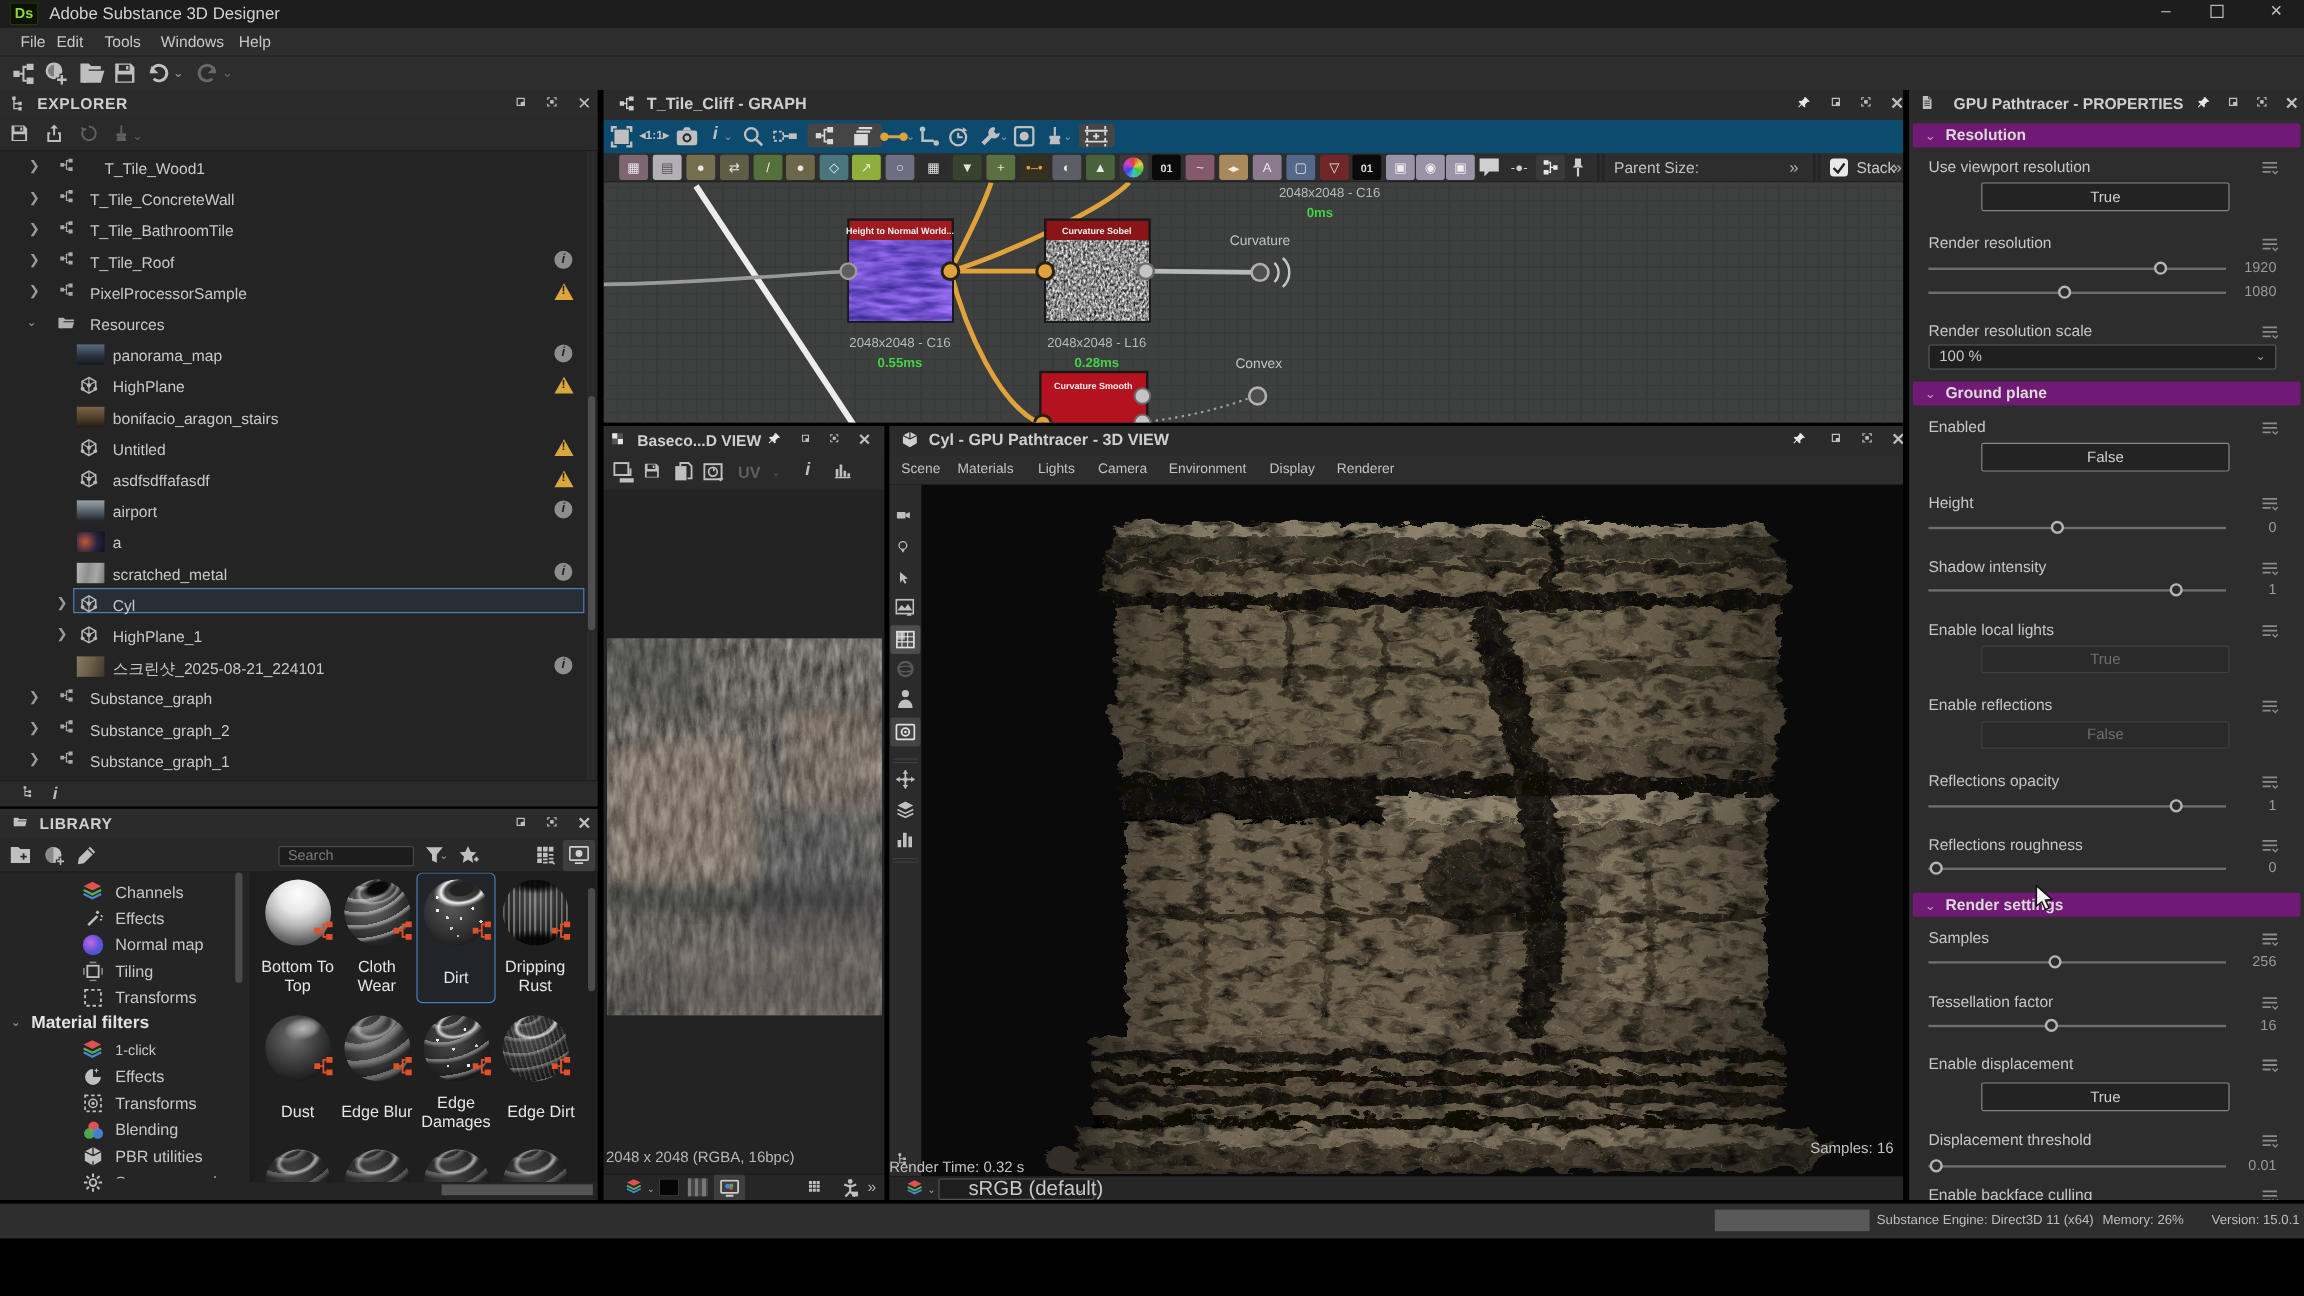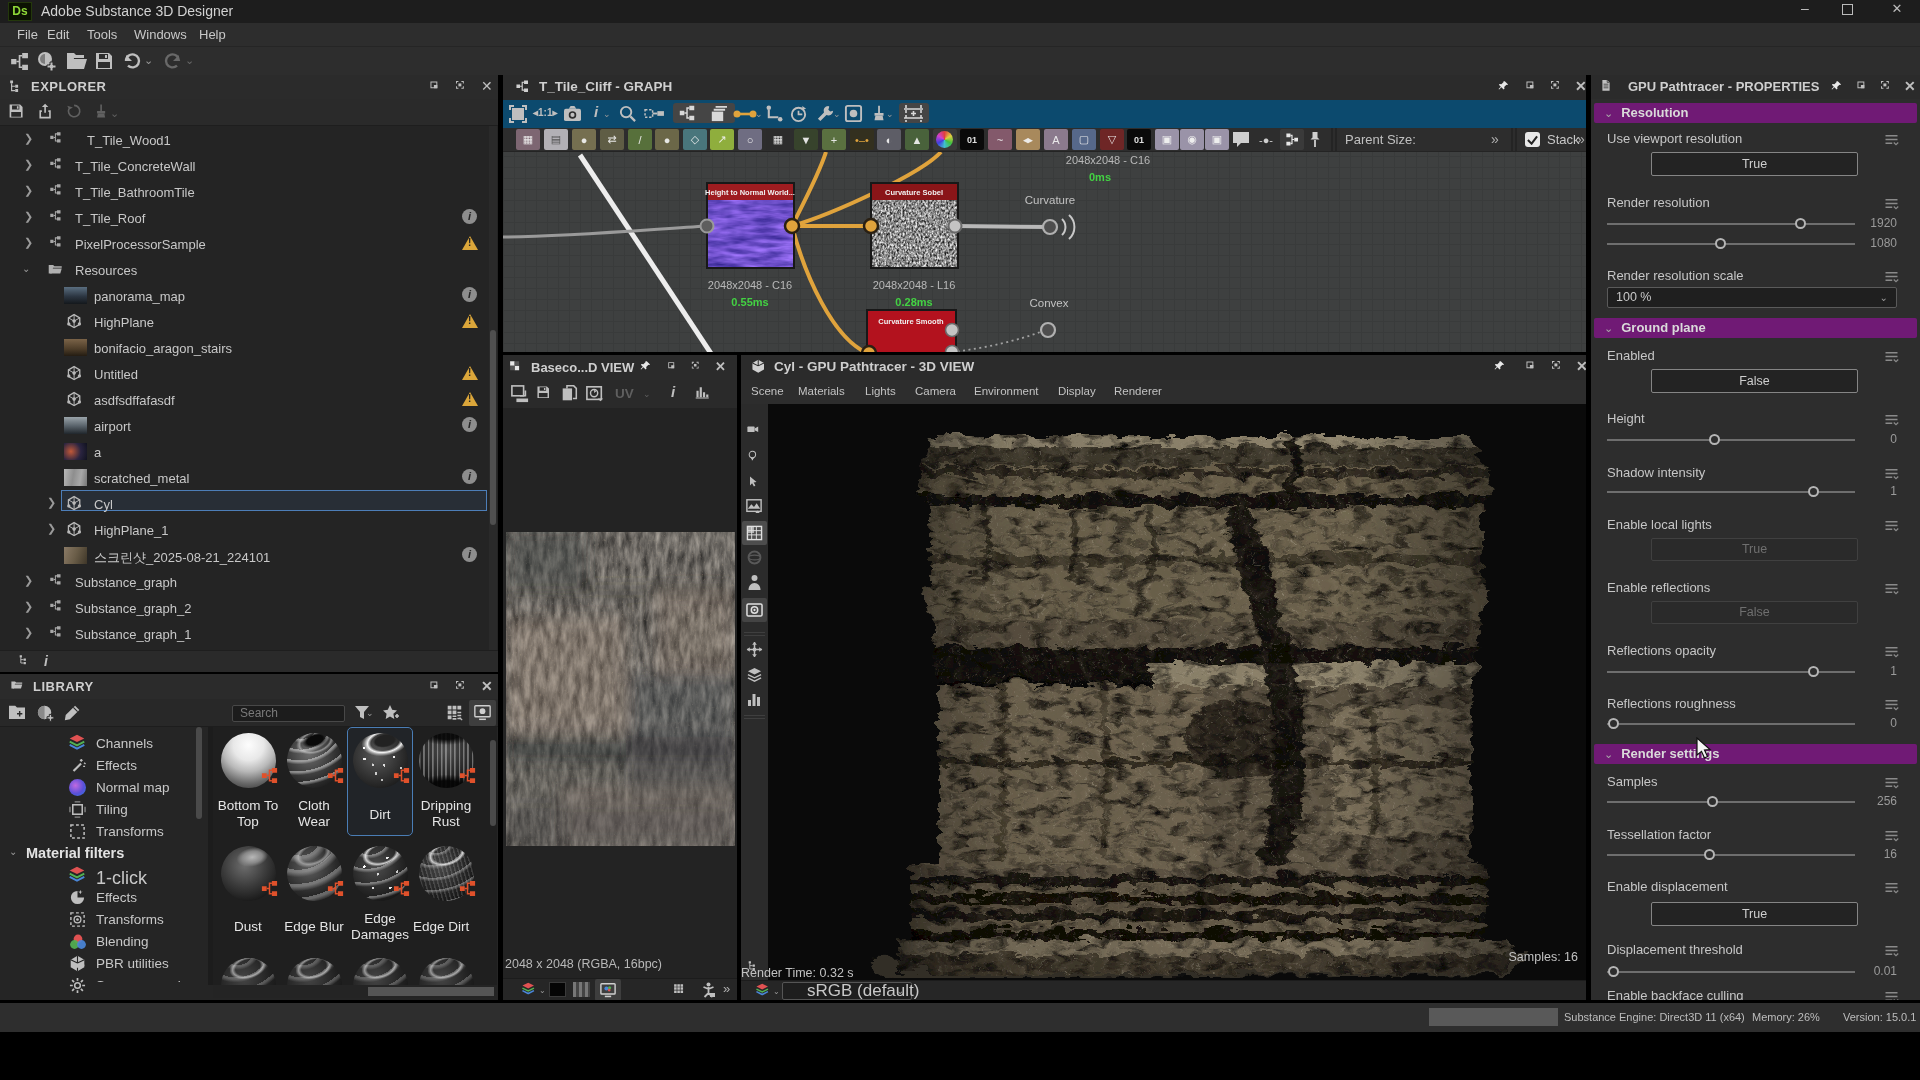--- a/index.html
+++ b/index.html
@@ -376,21 +376,21 @@
   <div class="ab" style="left:96px;top:128px;font-size:13.5px">Tiling</div>
   <svg class="ab ico" style="left:69px;top:149px" width="17" height="17" viewBox="0 0 18 18">
       <rect x="2" y="2" width="14" height="14" fill="none" stroke="#bfbfbf" stroke-width="1.6" stroke-dasharray="3 2.4"></rect>
     </svg>
   <div class="ab" style="left:96px;top:150px;font-size:13.5px">Transforms</div>
   <div class="ab" style="left:9px;top:172px;color:#9a9a9a;font-size:10px">⌄</div>
   <div class="ab" style="left:26px;top:171px;font-size:14.5px;font-weight:bold;color:#e2e2e2">Material filters</div>
   <svg class="ab" style="left:68px;top:192px" width="20" height="18">
       <use href="#s-layers" transform="scale(.9)"></use>
     </svg>
-  <div class="ab" style="left:96px;top:194px;font-size:18px">1-click</div>
+  <div class="ab" style="left:96px;top:194px;font-size:12px">1-click</div>
   <svg class="ab ico" style="left:69px;top:215px" width="17" height="17" viewBox="0 0 18 18">
       <path d="M9 2a7 7 0 1 0 7 7H9z" fill="#bfbfbf"></path>
       <path d="M12 1l.8 1.8L14.6 3l-1.8.8L12 5.6l-.8-1.8L9.4 3l1.8-.2z" fill="#bfbfbf"></path>
     </svg>
   <div class="ab" style="left:96px;top:216px;font-size:13.5px">Effects</div>
   <svg class="ab ico" style="left:69px;top:237px" width="17" height="17" viewBox="0 0 18 18">
       <rect x="2" y="2" width="14" height="14" fill="none" stroke="#bfbfbf" stroke-width="1.5" stroke-dasharray="3 2.4"></rect>
       <circle cx="9" cy="9" r="3.6" fill="none" stroke="#bfbfbf" stroke-width="1.4"></circle>
       <circle cx="9" cy="9" r="1.4" fill="#bfbfbf"></circle>
     </svg>
@@ -455,21 +455,21 @@
     <svg class="ab" style="left:178px;top:152px;color:#e0512b" width="21" height="19" viewBox="0 0 20 19">
         <use href="#s-graph" transform="scale(1)"></use>
       </svg>
     <svg class="ab" style="left:244px;top:152px;color:#e0512b" width="21" height="19" viewBox="0 0 20 19">
         <use href="#s-graph" transform="scale(1)"></use>
       </svg>
 
     <div class="ab" style="left:2px;top:192px;width:66px;text-align:center">Dust</div>
     <div class="ab" style="left:68px;top:192px;width:66px;text-align:center">Edge Blur</div>
     <div class="ab" style="left:134px;top:184px;width:66px;text-align:center;line-height:16px;white-space:normal">Edge Damages</div>
-    <div class="ab" style="left:200px;top:192px;width:66px;text-align:left">Edge Dirt</div>
+    <div class="ab" style="left:200px;top:192px;width:66px;text-align:right">Edge Dirt</div>
 
     <div class="ab" style="left:8px;top:231px;width:55px;height:55px;border-radius:50%;transform:rotate(-16deg);background:radial-gradient(ellipse 30px 18px at 58% 18%,rgba(0,0,0,0) 42%,rgba(235,235,235,.55) 52%,rgba(0,0,0,0) 63%),repeating-radial-gradient(ellipse 62px 50px at 50% -12%,rgba(200,200,200,.3) 0 2px,rgba(0,0,0,0) 6px 15px),radial-gradient(circle at 45% 35%,#454545,#222 55%,#0c0c0c)"></div>
     <div class="ab" style="left:74px;top:231px;width:55px;height:55px;border-radius:50%;transform:rotate(-16deg);background:radial-gradient(ellipse 30px 18px at 58% 18%,rgba(0,0,0,0) 42%,rgba(235,235,235,.55) 52%,rgba(0,0,0,0) 63%),repeating-radial-gradient(ellipse 62px 50px at 50% -12%,rgba(200,200,200,.3) 0 2px,rgba(0,0,0,0) 6px 15px),radial-gradient(circle at 45% 35%,#454545,#222 55%,#0c0c0c)"></div>
     <div class="ab" style="left:140px;top:231px;width:55px;height:55px;border-radius:50%;transform:rotate(-16deg);background:radial-gradient(ellipse 30px 18px at 58% 18%,rgba(0,0,0,0) 42%,rgba(235,235,235,.55) 52%,rgba(0,0,0,0) 63%),repeating-radial-gradient(ellipse 62px 50px at 50% -12%,rgba(200,200,200,.3) 0 2px,rgba(0,0,0,0) 6px 15px),radial-gradient(circle at 45% 35%,#454545,#222 55%,#0c0c0c)"></div>
     <div class="ab" style="left:206px;top:231px;width:55px;height:55px;border-radius:50%;transform:rotate(-16deg);background:radial-gradient(ellipse 30px 18px at 58% 18%,rgba(0,0,0,0) 42%,rgba(235,235,235,.55) 52%,rgba(0,0,0,0) 63%),repeating-radial-gradient(ellipse 62px 50px at 50% -12%,rgba(200,200,200,.3) 0 2px,rgba(0,0,0,0) 6px 15px),radial-gradient(circle at 45% 35%,#454545,#222 55%,#0c0c0c)"></div>
   </div>
   <div class="ab" style="left:213px;top:311px;width:284px;height:13px;background:#242424"></div>
   <div class="ab" style="left:490px;top:66px;width:6px;height:86px;background:#4a4a4a;border-radius:3px"></div>
   <div class="ab" style="left:368px;top:313px;width:126px;height:9px;background:#555"></div>
 </div>

